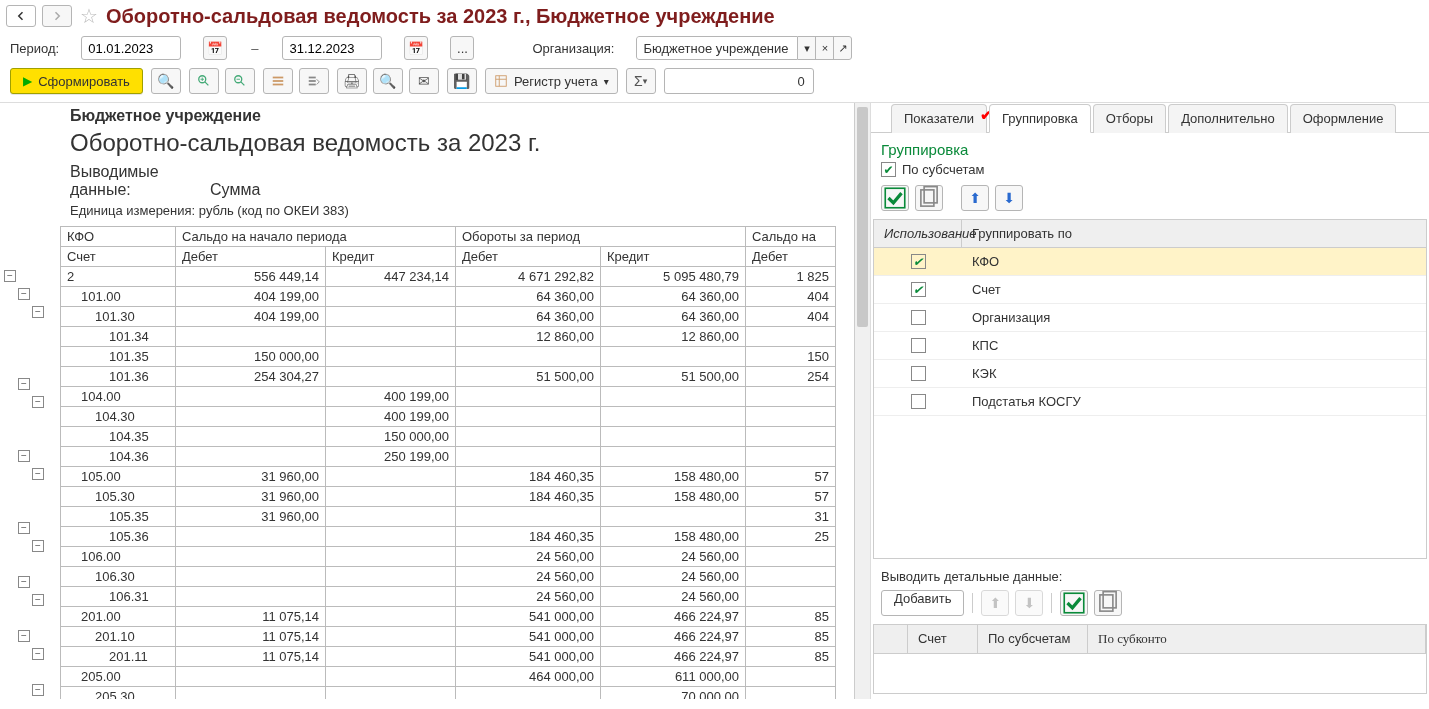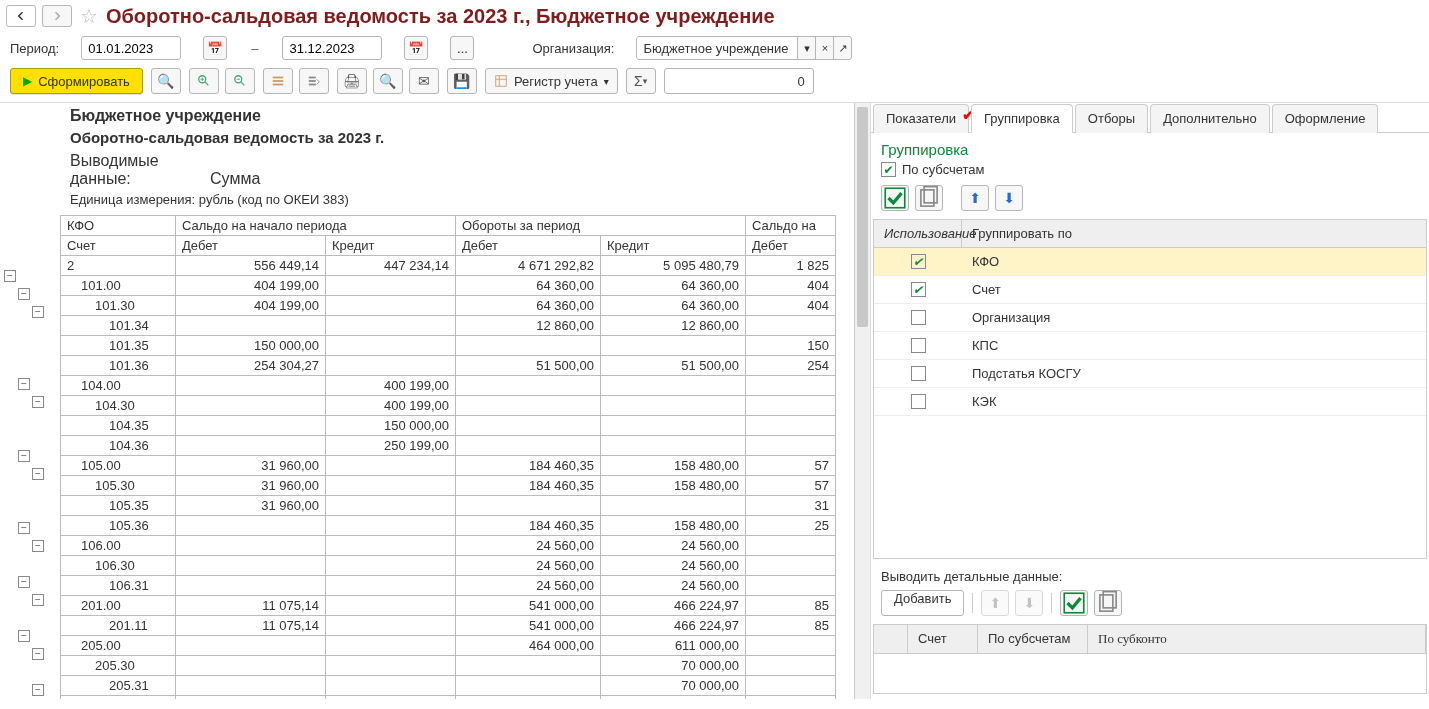--- a/index.html
+++ b/index.html
@@ -40,37 +40,37 @@
   
   .workarea { display:flex; height:calc(100% - 112px); border-top:1px solid #ddd;}
   .left-pane { width:870px; display:flex; flex-direction:column; overflow:hidden; position:relative;}
   .right-pane { flex:1; display:flex; flex-direction:column; overflow:hidden; border-left:1px solid #ddd;}
 
   
   .report-scroll-wrap{position:relative; flex:1; overflow:hidden;}
   .report-scroll{overflow:auto; height:100%;}
   .rpt-header { padding:4px 10px 2px 70px;}
   .rpt-org { font-size:16px; font-weight:bold; }
-  .rpt-title { font-size:15px; font-weight:bold; padding-top:4px;}
+  .rpt-title { font-size:24px; font-weight:normal; padding-top:4px;}
   .rpt-sub { font-size:16px; padding-top:6px;}
   .rpt-sub span.label{display:inline-block;width:140px;}
   .rpt-unit { font-size:13px; padding:4px 0 6px 0;}
   .grid { border-collapse:collapse; margin-left:10px; font-size:13px;}
   .grid th, .grid td { border:1px solid #bbb; padding:2px 6px; white-space:nowrap; height:18px; vertical-align:middle;}
   .grid th { font-weight:normal; text-align:left; background:#fff;}
   .grid td.num{ text-align:right;}
   .tree-gutter{position:absolute; left:0; top:0; width:60px; z-index:2; background:#fff;}
   .gut-row{height:18px; position:relative;}
   .expander{position:absolute; width:12px; height:12px; border:1px solid #888; background:#fff; display:flex; align-items:center; justify-content:center; font-size:10px; line-height:1; cursor:pointer; color:#555; top:3px;}
   .expander:before{content:"−";}
   .vscroll{position:absolute; right:0; top:0; bottom:0; width:16px; background:#f0f0f0; border-left:1px solid #ccc;}
   .vthumb{position:absolute; left:2px; right:2px; background:#c8c8c8; border-radius:2px;}
 
   
-  .tab-row{display:flex; border-bottom:1px solid #ccc; padding-left:2px; background:#fff;}
+  .tab-row{display:flex; border-bottom:1px solid #ccc; padding-left:20px; background:#fff;}
   .tab{padding:6px 12px; border:1px solid #ccc; border-bottom:none; border-radius:4px 4px 0 0; margin-right:2px; background:#f4f4f4; cursor:pointer; font-size:13px; position:relative; top:1px;}
   .tab.active{background:#fff; font-weight:normal; border-bottom:1px solid #fff;}
   .red-v{color:red; font-weight:bold; position:absolute; right:-6px; top:2px; font-size:14px;}
 
   .sec-title{ color:#0a8a3a; font-size:15px; padding:8px 10px 2px 10px;}
   .check-row{ display:flex; align-items:center; gap:6px; padding:2px 10px 8px 10px; font-size:13px;}
   .chk{width:15px;height:15px;border:1px solid #888;display:inline-flex;align-items:center;justify-content:center;color:#0a8a3a;font-size:12px;}
   .chk.on:before{content:"✔";}
 
   .small-toolbar{display:flex; gap:6px; padding:0 10px 8px 10px;}
@@ -434,20 +434,28 @@
                 </tr>
                 <tr>
                   <td style="padding-left:20px">201.00</td>
                   <td class="num">11 075,14</td>
                   <td class="num"></td>
                   <td class="num">541 000,00</td>
                   <td class="num">466 224,97</td>
                   <td class="num">85</td>
                 </tr>
                 <tr>
+                  <td style="padding-left:34px">201.10</td>
+                  <td class="num">11 075,14</td>
+                  <td class="num"></td>
+                  <td class="num">541 000,00</td>
+                  <td class="num">466 224,97</td>
+                  <td class="num">85</td>
+                </tr>
+                <tr>
                   <td style="padding-left:48px">201.11</td>
                   <td class="num">11 075,14</td>
                   <td class="num"></td>
                   <td class="num">541 000,00</td>
                   <td class="num">466 224,97</td>
                   <td class="num">85</td>
                 </tr>
                 <tr>
                   <td style="padding-left:20px">205.00</td>
                   <td class="num"></td>
@@ -547,27 +555,27 @@
               <div class="rw">
                 <div class="c-use">
                   <span class="chk "></span>
                 </div>
                 <div class="c-by">КПС</div>
               </div>
               <div class="rw">
                 <div class="c-use">
                   <span class="chk "></span>
                 </div>
-                <div class="c-by">Подстатья КОСГУ</div>
+                <div class="c-by">КЭК</div>
               </div>
               <div class="rw">
                 <div class="c-use">
                   <span class="chk "></span>
                 </div>
-                <div class="c-by">КЭК</div>
+                <div class="c-by">Подстатья КОСГУ</div>
               </div>
             </div>
           </div>
     </div>
 
     <div class="detail-lbl">Выводить детальные данные:</div>
     <div class="detail-tb">
       <div class="btn-add">Добавить</div>
       <div class="sep"></div>
       <div class="sqbtn gray" style="opacity:.5">⬆</div>

